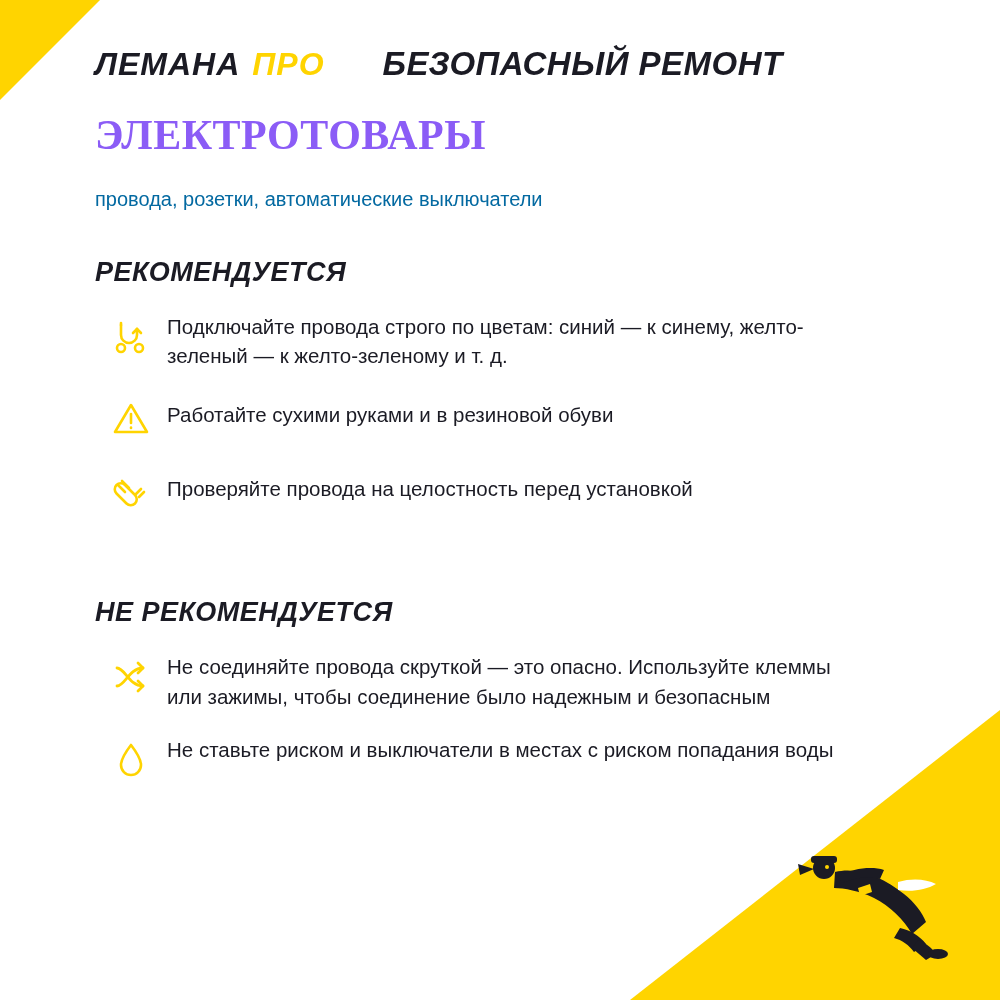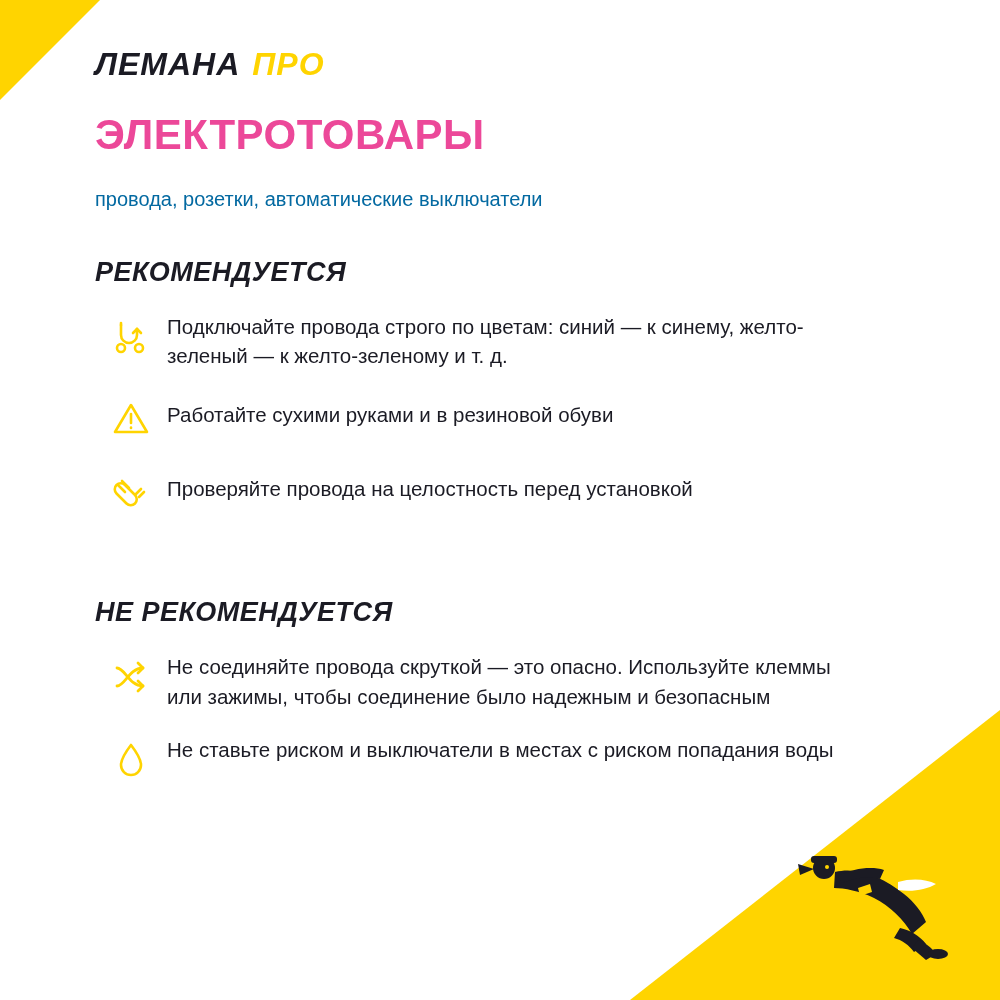--- a/index.html
+++ b/index.html
@@ -87,24 +87,25 @@
 
   .content {
     position: absolute;
     top: 112px;
     left: 95px;
     width: 820px;
   }
   .main-title {
     font-size: 42px;
     font-weight: bold;
-    color: #ec4899;
+    color: #8b5cf6;
     letter-spacing: 0.5px;
     margin: 0;
     line-height: 1.1;
+    font-family: Liberation Serif, serif;
   }
   .subtitle {
     margin-top: 28px;
     font-size: 20px;
     color: #0369a1;
     line-height: 1.3;
   }
 
   .section-heading {
     font-size: 27px;
@@ -165,20 +166,21 @@
     <path d="M78 46 l12 -4 2 8 -12 4 z" fill="#ffd400"></path>
     <path d="M118 40 c14 -4 28 -3 38 2 -10 6 -24 8 -38 6 z" fill="#ffffff"></path>
     <circle cx="47" cy="25" r="2" fill="#ffd400"></circle>
   </svg>
 
   <div class="header">
     <div class="logo">
       <span class="logo-main">ЛЕМАНА</span>
       <span class="logo-pro">ПРО</span>
     </div>
+    <div class="header-title">БЕЗОПАСНЫЙ РЕМОНТ</div>
   </div>
 
   <div class="content">
     <h1 class="main-title">ЭЛЕКТРОТОВАРЫ</h1>
     <div class="subtitle">провода, розетки, автоматические выключатели</div>
 
     <div class="section-heading section-rec">РЕКОМЕНДУЕТСЯ</div>
     <div class="item-list">
 
 

